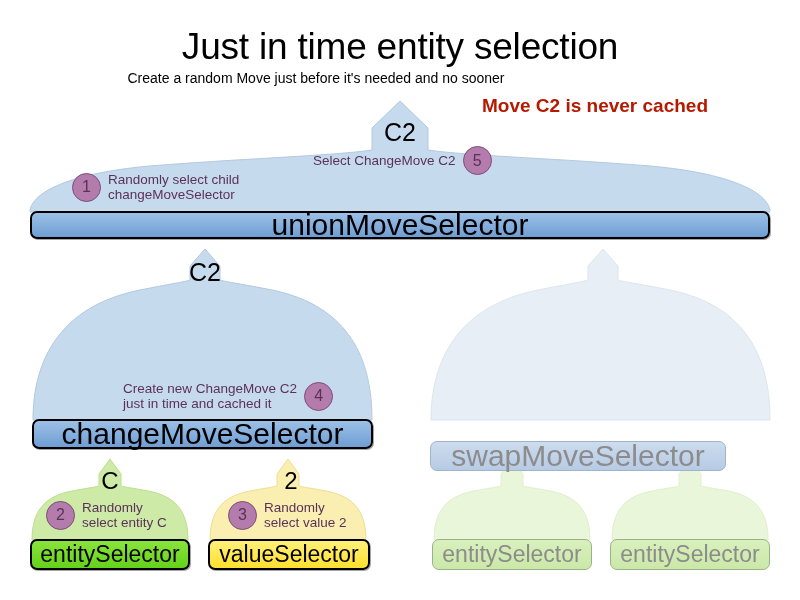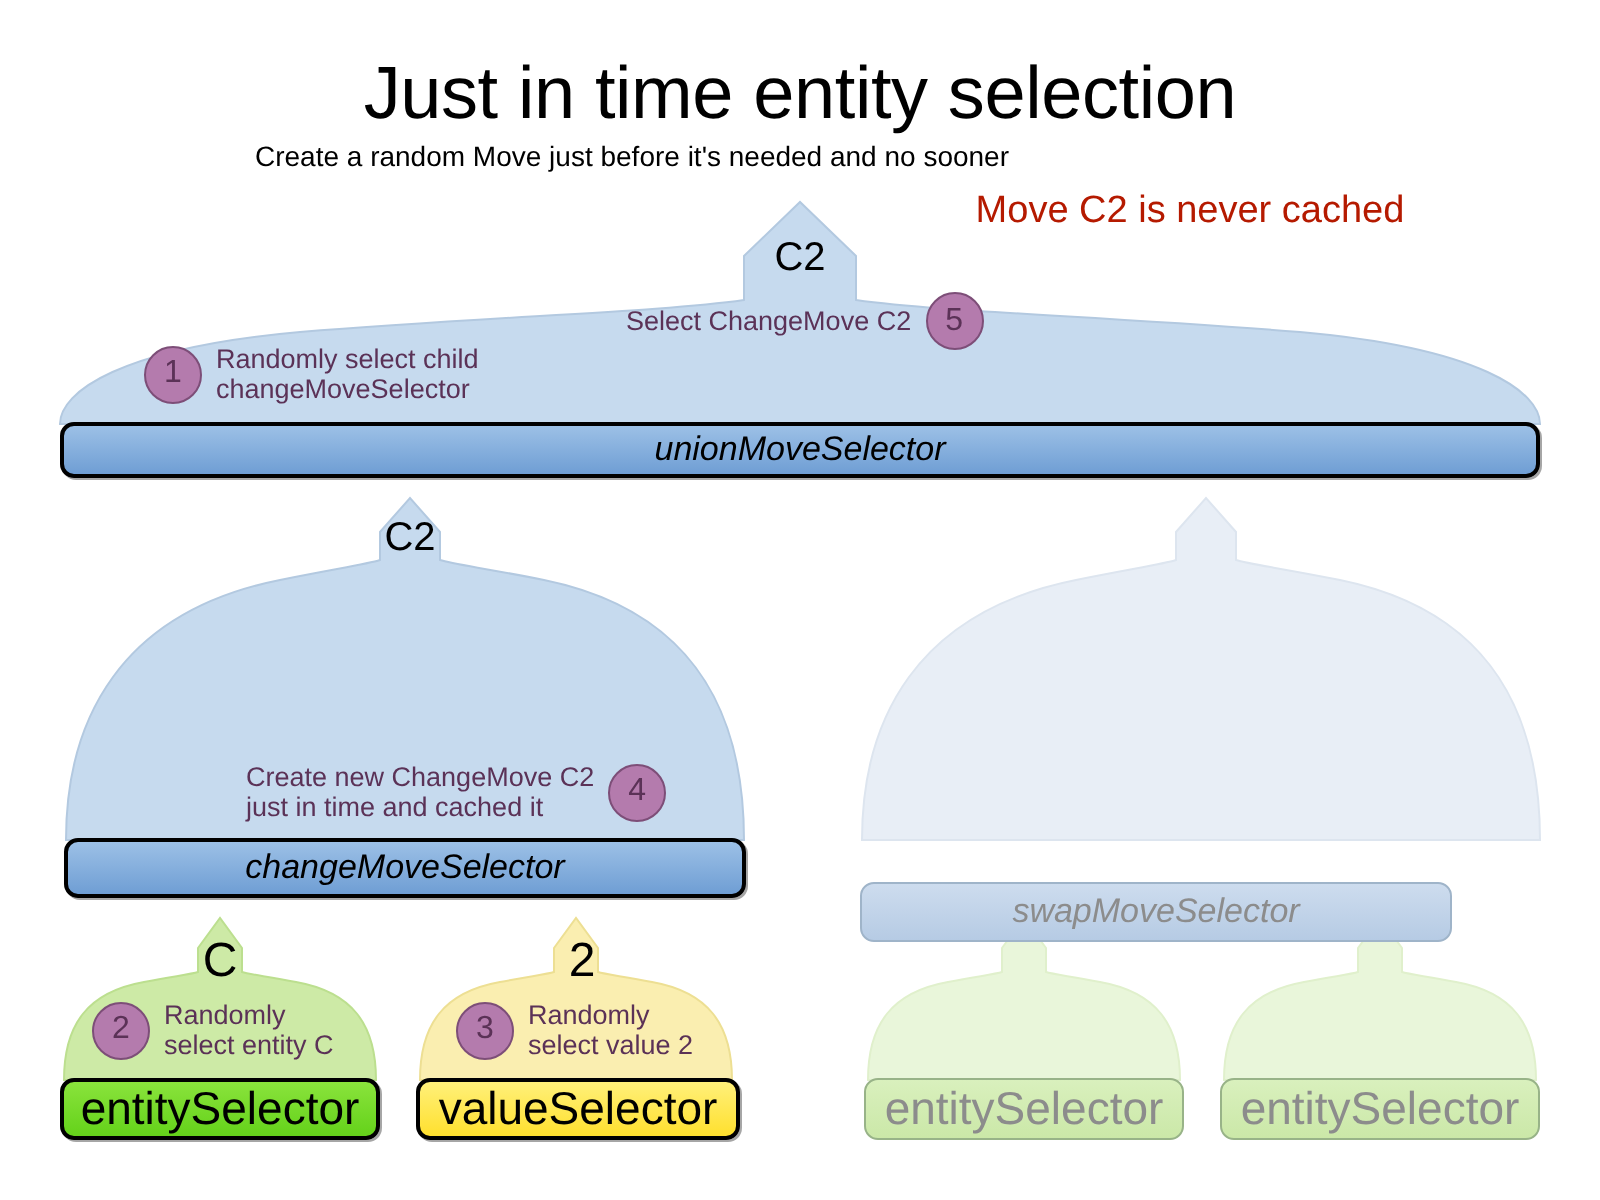--- a/index.html
+++ b/index.html
@@ -42,32 +42,32 @@
     text-align: center;
     font-size: 14px;
     color: #000000;
   }
   #never-cached {
     left: 400px; top: 95px;
     width: 390px;
     text-align: center;
     font-size: 19px;
     color: #b51a00;
+    font-weight: bold;
   }
 
   
   .bar {
     box-sizing: border-box;
     display: flex;
     align-items: center;
     justify-content: center;
     border-radius: 7px;
-    font-size: 17px;
+    font-size: 30px;
     white-space: nowrap;
-    font-style: italic;
   }
   .bar.active {
     border: 2px solid #000000;
     background: linear-gradient(to bottom, #9cc0e6 0%, #6f9ed4 100%);
     color: #000000;
     box-shadow: 1px 1px 0 rgba(0,0,0,0.35);
   }
   .bar.faded {
     border: 1.5px solid #9fb4c9;
     background: linear-gradient(to bottom, #cddcee 0%, #b6cbe4 100%);
@@ -105,21 +105,21 @@
     background: linear-gradient(to bottom, #d9f0bd 0%, #cbe8a8 100%);
     color: #8c8c8c;
   }
   #leaf-entity  { left: 30px;  top: 539px; width: 160px; }
   #leaf-value   { left: 208px; top: 539px; width: 162px; }
   #leaf-r1      { left: 432px; top: 539px; width: 160px; }
   #leaf-r2      { left: 610px; top: 539px; width: 160px; }
 
   
   .flow-label {
-    font-size: 20px;
+    font-size: 25px;
     color: #000000;
     text-align: center;
     white-space: nowrap;
   }
   #flow-top     { left: 345px; top: 118px; width: 110px; }
   #flow-change  { left: 150px; top: 258px; width: 110px; }
   #flow-entity  { left: 62px;  top: 467px; width: 96px;  font-size: 24px; }
   #flow-value   { left: 243px; top: 467px; width: 96px;  font-size: 24px; }
 
   

